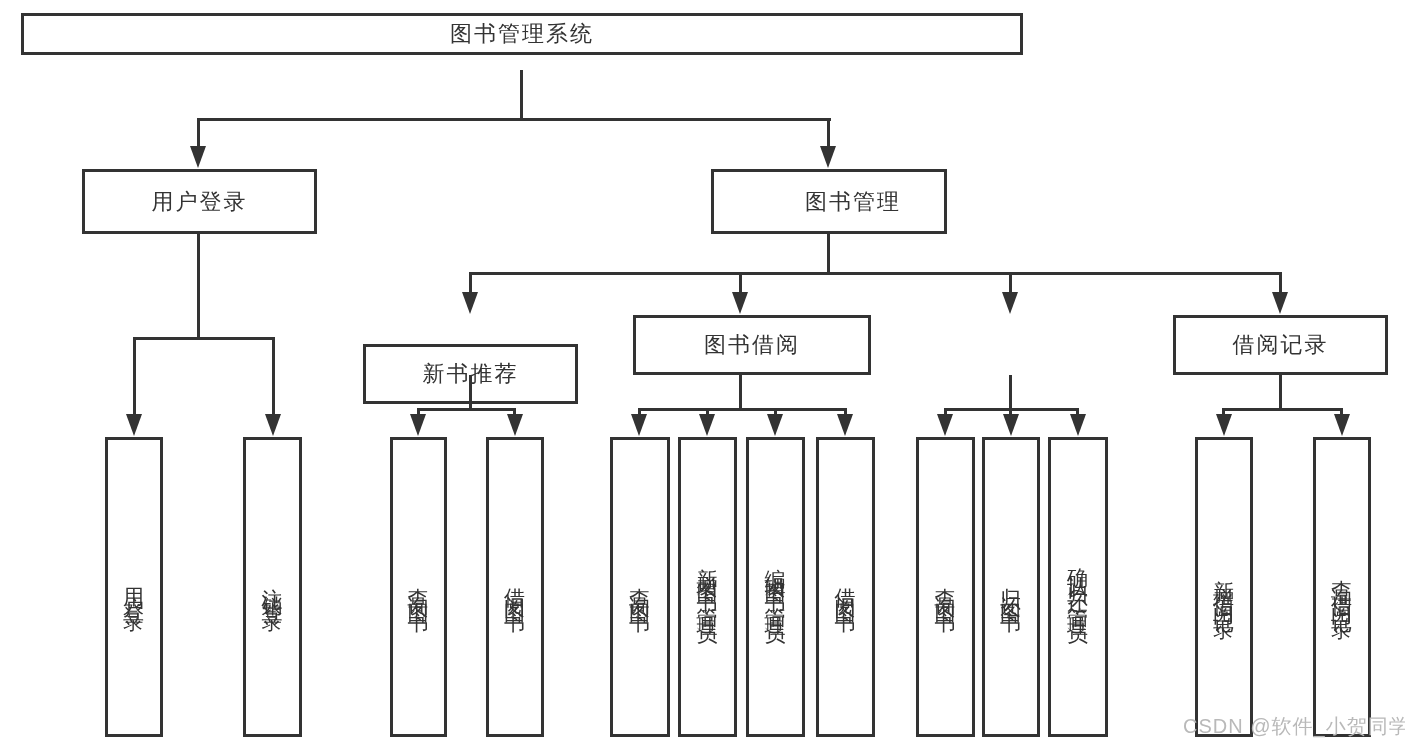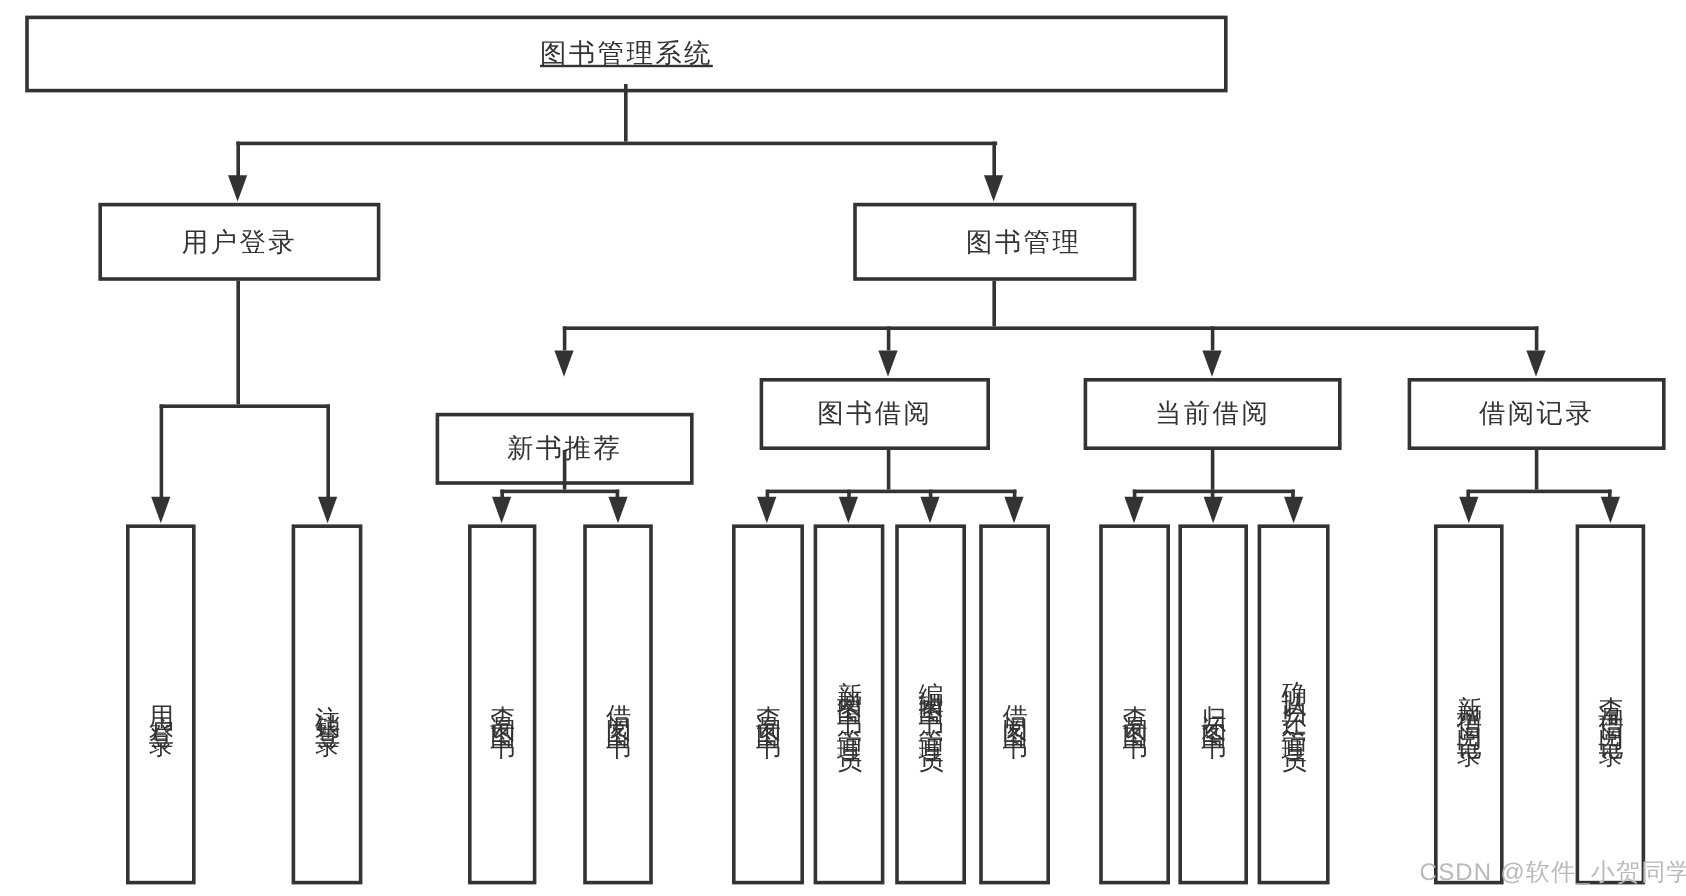--- a/index.html
+++ b/index.html
@@ -32,21 +32,21 @@
   .watermark{
     position:absolute;left:1183px;top:713px;z-index:10;
     font-size:20px;color:var(--watermark);letter-spacing:1px;white-space:nowrap;
   }
 </style>
 </head>
 <body>
 
 <div id="canvas">
 
-  <div class="box" style="left:21px;top:13px;width:1002px;height:64px;text-decoration:underline;">图书管理系统</div>
+  <div class="box" style="left:21px;top:13px;width:1002px;height:42px;">图书管理系统</div>
 
   <div class="vline" style="left:520px;top:70px;height:48px;"></div>
   <div class="hline" style="left:197px;top:118px;width:634px;"></div>
   <div class="vline" style="left:197px;top:118px;height:32px;"></div>
   <div class="arrowhead" style="left:190px;top:146px;"></div>
   <div class="vline" style="left:827px;top:118px;height:32px;"></div>
   <div class="arrowhead" style="left:820px;top:146px;"></div>
 
   <div class="box" style="left:82px;top:169px;width:235px;height:65px;">用户登录</div>
   <div class="box" style="left:711px;top:169px;width:236px;height:65px;padding-left:48px;">图书管理</div>
@@ -63,22 +63,21 @@
   <div class="vline" style="left:469px;top:272px;height:20px;"></div>
   <div class="arrowhead" style="left:462px;top:292px;"></div>
   <div class="vline" style="left:739px;top:272px;height:20px;"></div>
   <div class="arrowhead" style="left:732px;top:292px;"></div>
   <div class="vline" style="left:1009px;top:272px;height:20px;"></div>
   <div class="arrowhead" style="left:1002px;top:292px;"></div>
   <div class="vline" style="left:1279px;top:272px;height:20px;"></div>
   <div class="arrowhead" style="left:1272px;top:292px;"></div>
 
   <div class="box" style="left:363px;top:315px;width:215px;height:60px;margin-top:29px;">新书推荐</div>
-  <div class="box" style="left:633px;top:315px;width:192px;height:60px;text-align:center;">图书借阅</div>
-  <div class="box" style="left:903px;top:315px;width:215px;height:60px;">当前借阅</div>
+  <div class="box" style="left:633px;top:315px;width:238px;height:60px;text-align:center;">图书借阅</div>
   <div class="box" style="left:1173px;top:315px;width:215px;height:60px;">借阅记录</div>
 
   <div class="vline" style="left:469px;top:375px;height:33px;"></div>
   <div class="hline" style="left:417px;top:408px;width:99px;"></div>
   <div class="vline" style="left:417px;top:408px;height:10px;"></div>
   <div class="arrowhead" style="left:410px;top:414px;"></div>
   <div class="vline" style="left:513px;top:408px;height:10px;"></div>
   <div class="arrowhead" style="left:507px;top:414px;"></div>
 
   <div class="vline" style="left:739px;top:375px;height:33px;"></div>

